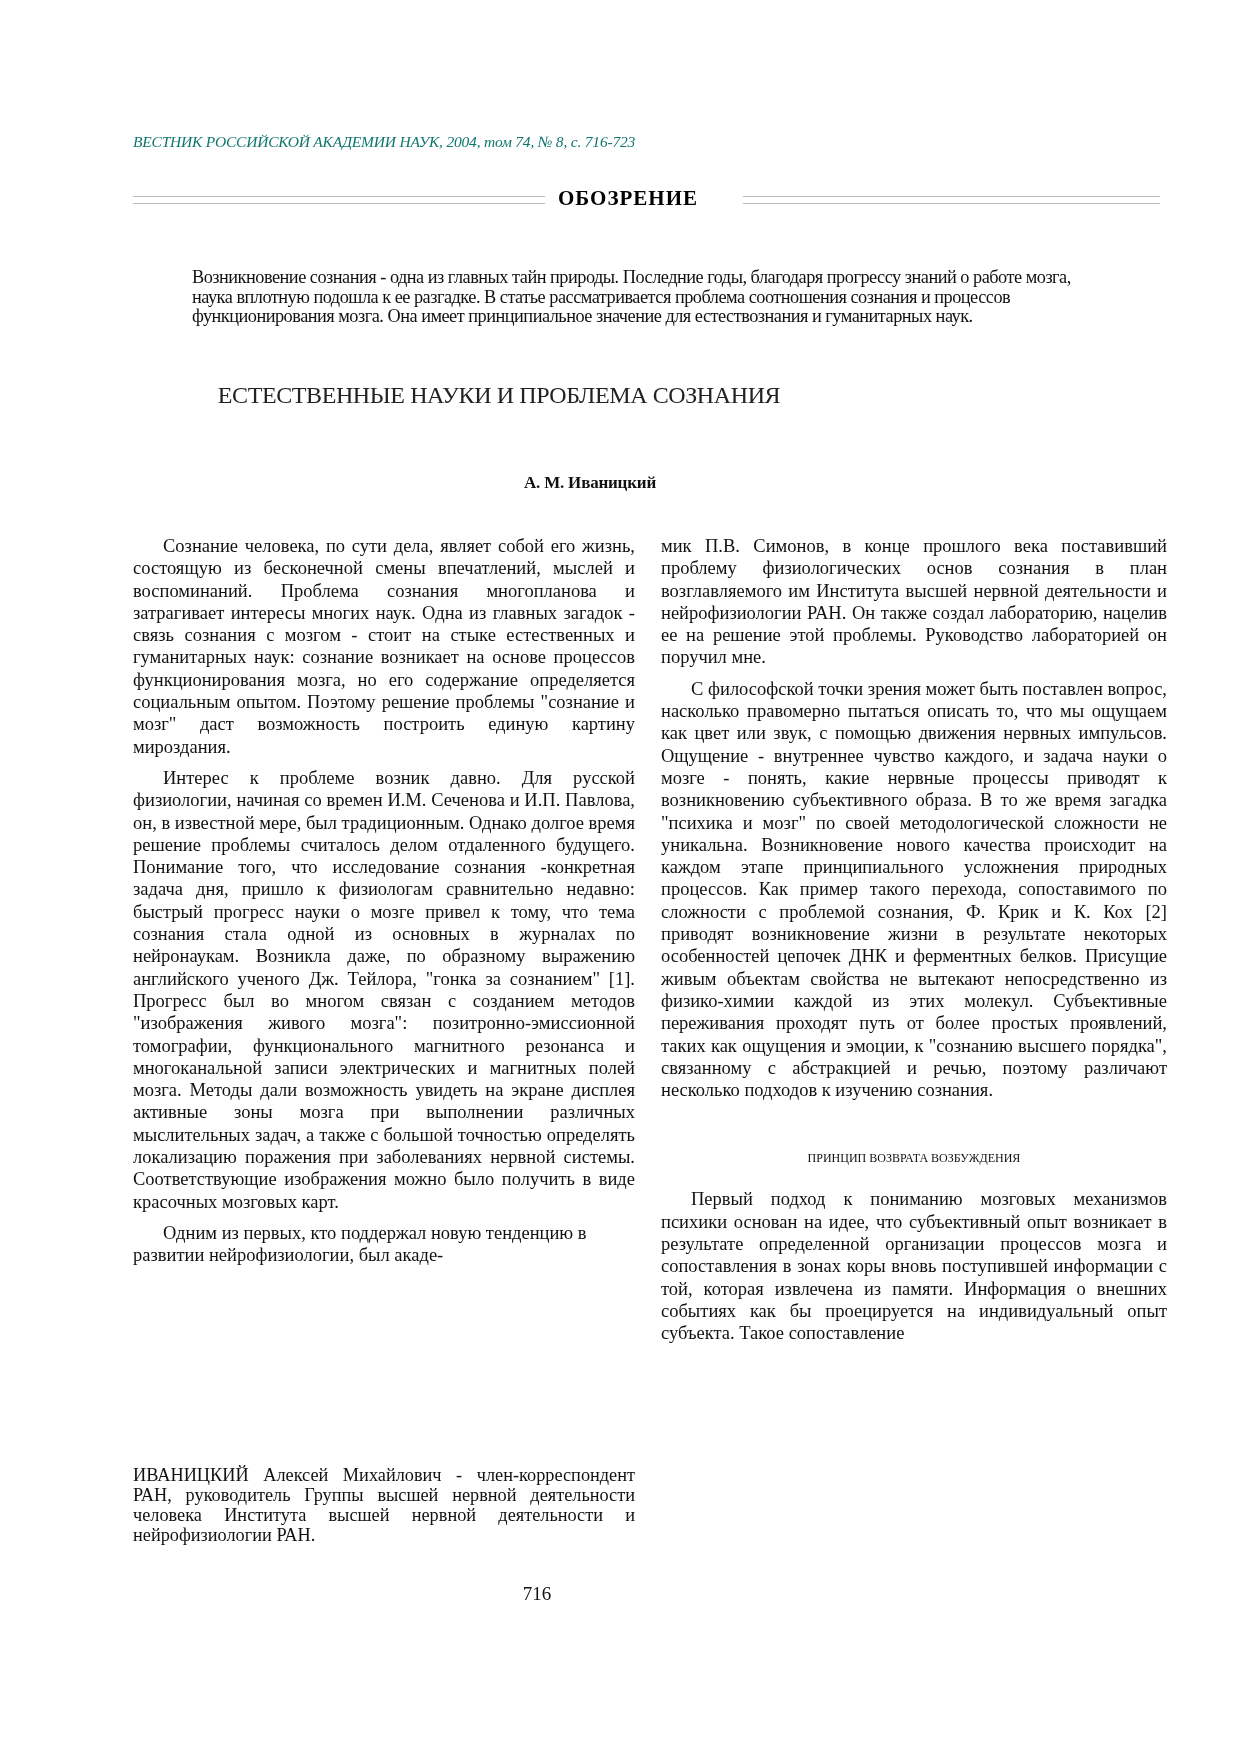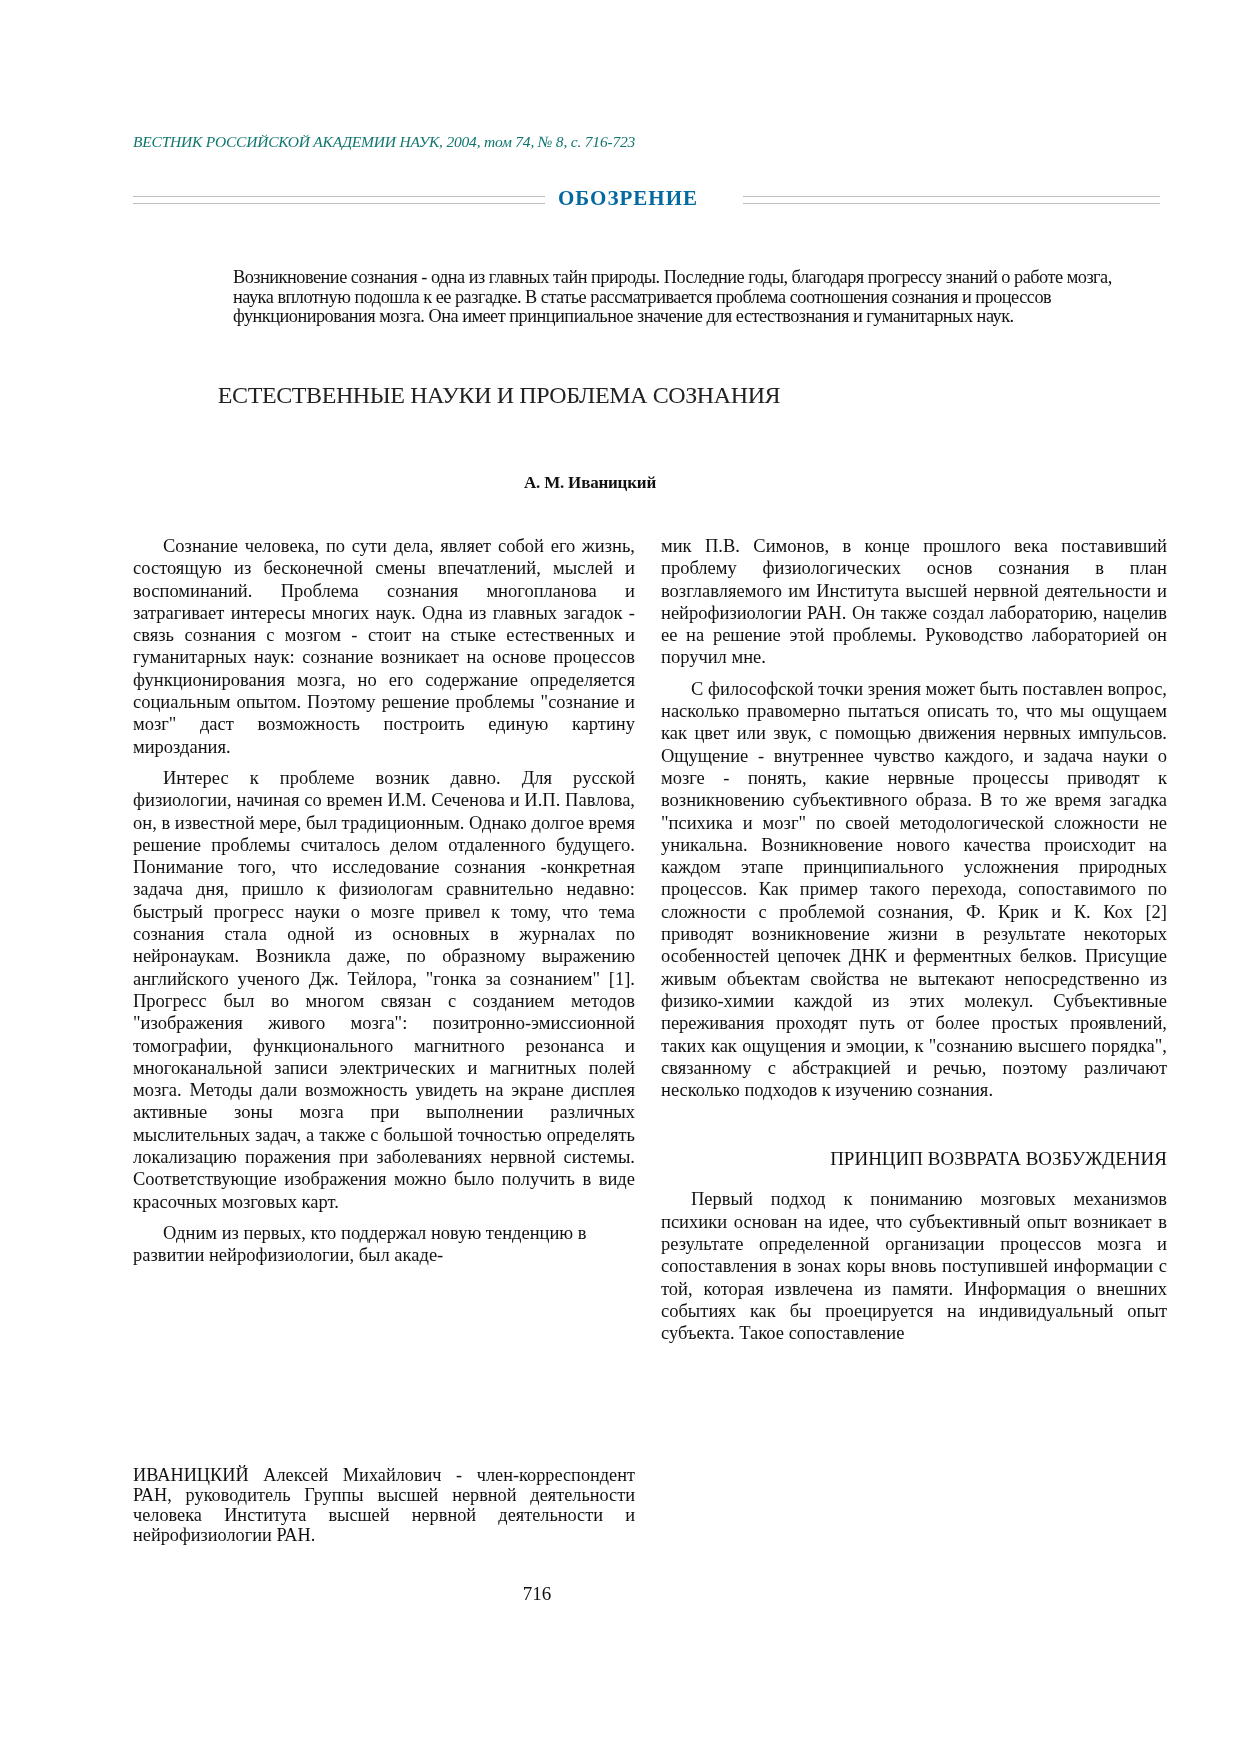--- a/index.html
+++ b/index.html
@@ -8,38 +8,38 @@
 
   .running-head { position: absolute; left: 133px; top: 133px; font-style: italic;
                   font-size: 15.5px; letter-spacing: -0.2px; color: #0f766e; }
 
   .section-rule { position: absolute; left: 133px; top: 190px; width: 1027px; height: 22px; }
   .section-rule .line { position: absolute; top: 6px; height: 6px;
                         border-top: 1.5px solid #bdbdbd; border-bottom: 1.5px solid #bdbdbd; }
   .section-rule .line.left { left: 0; width: 412px; }
   .section-rule .line.right { left: 610px; width: 417px; }
   .section-rule .label { position: absolute; left: 425px; top: -4px; font-weight: bold;
-                         font-size: 21px; color: #0369a1; letter-spacing: 1px; }
+                         font-size: 21px; color: #000000; letter-spacing: 1px; }
 
   .abstract { position: absolute; left: 192px; top: 268px; width: 880px;
-              font-size: 18.3px; line-height: 19.5px; color: #111; letter-spacing: -0.5px; margin-left: 41px; }
+              font-size: 18.3px; line-height: 19.5px; color: #111; letter-spacing: -0.5px; }
 
   .article-title { position: absolute; left: 0; width: 998px; top: 382px; text-align: center;
                    font-size: 24px; color: #222; letter-spacing: -0.4px; }
 
   .author { position: absolute; left: 0; width: 1180px; top: 473px; text-align: center;
             font-weight: bold; font-size: 17px; letter-spacing: -0.2px; }
 
   .col { position: absolute; font-size: 18.5px; line-height: 22.3px; text-align: justify; }
   .col.left { left: 133px; top: 535px; width: 502px; }
   .col.right { left: 661px; top: 535px; width: 506px; }
   .col p { margin: 0 0 9px 0; text-indent: 30px; }
   .col p.cont { text-indent: 0; }
 
-  .subhead { text-align: right; font-size: 19px; line-height: 19px; margin: 48px 0 20px 0; }
+  .subhead { text-align: center; font-size: 12px; line-height: 19px; margin: 48px 0 20px 0; }
 
   .footnote { position: absolute; left: 133px; top: 1465px; width: 502px; font-size: 18.3px;
               line-height: 20px; text-align: justify; }
 
   .page-number { position: absolute; left: 0; width: 1074px; top: 1583px; text-align: center;
                  font-size: 19px; }
 </style>
 </head>
 <body>
 

